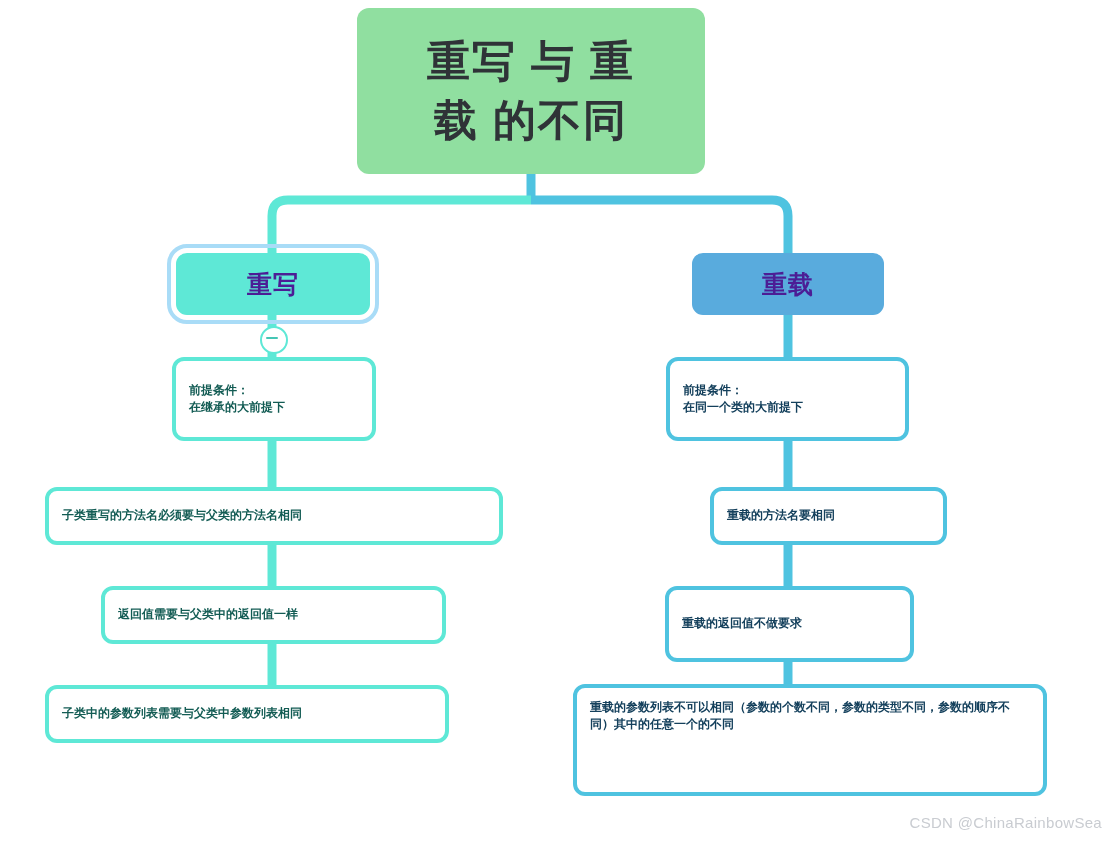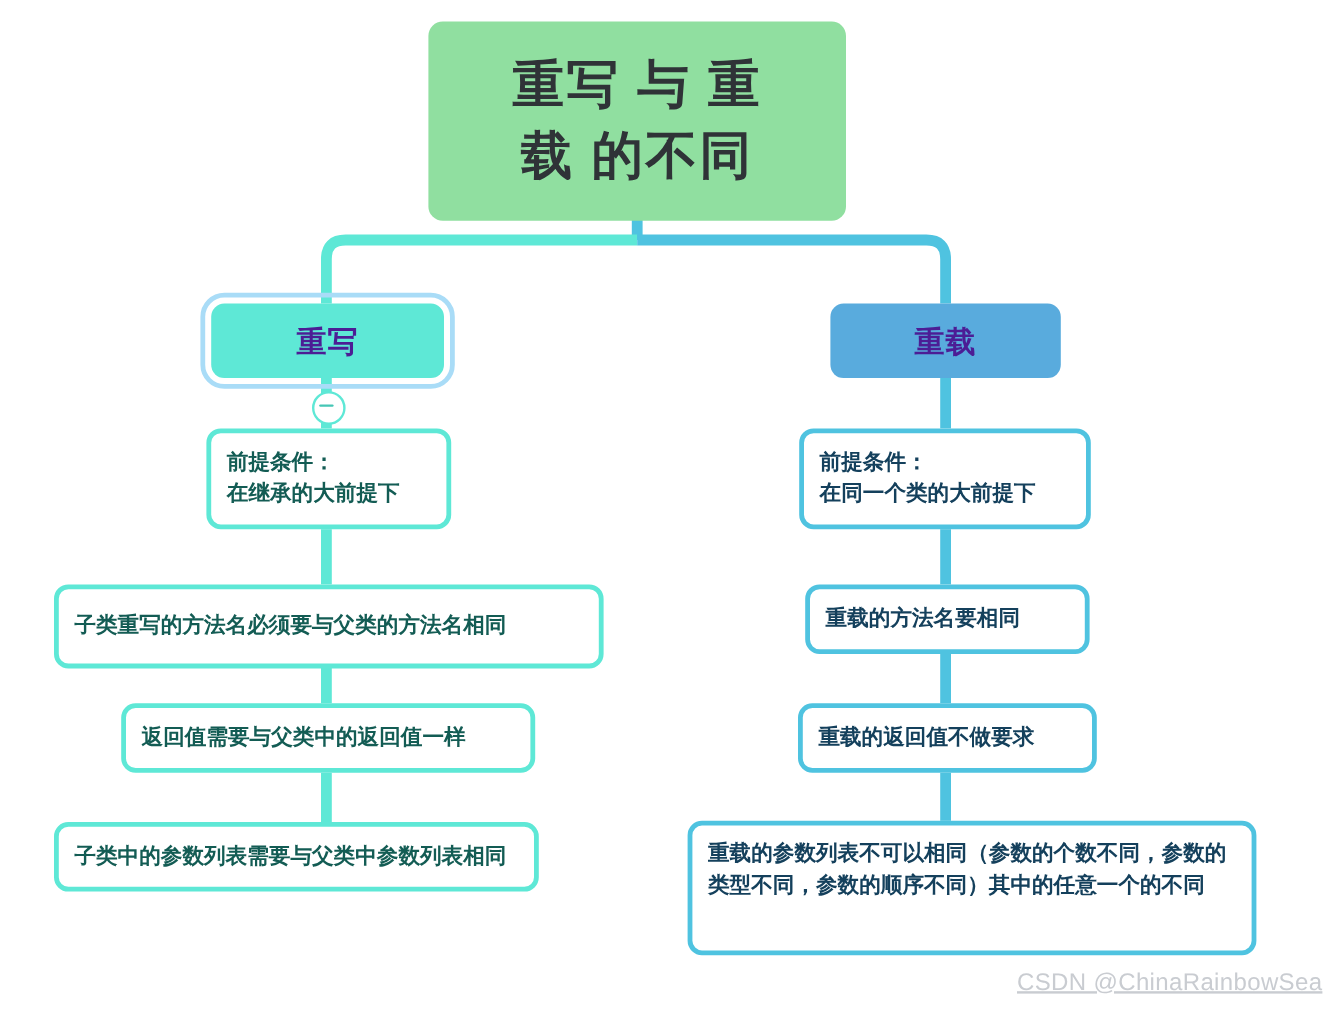--- a/index.html
+++ b/index.html
@@ -32,21 +32,21 @@
     position: absolute;
     box-sizing: border-box;
     display: flex;
     align-items: center;
     border-radius: 10px;
     z-index: 3;
   }
 
   .node-root {
     left: 357px;
-    top: 18px;
+    top: 8px;
     width: 348px;
     height: 166px;
     background: #90DFA0;
     border-radius: 12px;
     justify-content: center;
     text-align: center;
   }
   .node-root .txt {
     color: #2f3337;
     font-size: 43px;
@@ -89,44 +89,44 @@
 
   
   .leaf {
     background: #ffffff;
     border-style: solid;
     border-width: 4px;
     border-radius: 12px;
     padding: 9px 13px;
   }
   .leaf .txt {
-    font-size: 18px;
+    font-size: 12px;
     font-weight: bold;
     line-height: 1.42;
     white-space: pre-line;
   }
   .leaf-l {
     border-color: #5EE8D6;
   }
   .leaf-l .txt { color: #135C54; }
   .leaf-r {
     border-color: #4FC3E0;
   }
   .leaf-r .txt { color: #14405C; }
 
   
   #l1 { left: 172px; top: 357px; width: 204px; height: 84px; }
-  #l2 { left: 45px; top: 487px; width: 458px; height: 70px; }
+  #l2 { left: 45px; top: 487px; width: 458px; height: 58px; }
   #l3 { left: 101px; top: 586px; width: 345px; height: 58px; }
   #l4 { left: 45px; top: 685px; width: 404px; height: 58px; }
 
   
   #r1 { left: 666px; top: 357px; width: 243px; height: 84px; }
-  #r2 { left: 671px; top: 487px; width: 237px; height: 58px; }
-  #r3 { left: 665px; top: 586px; width: 249px; height: 58px; }
+  #r2 { left: 710px; top: 487px; width: 237px; height: 58px; }
+  #r3 { left: 665px; top: 586px; width: 249px; height: 76px; }
   #r4 { left: 573px; top: 684px; width: 474px; height: 112px; align-items: flex-start; }
   #r4 .txt { padding-top: 2px; }
 
   
   #collapse-toggle {
     position: absolute;
     left: 260px;
     top: 326px;
     width: 24px;
     height: 24px;
@@ -145,25 +145,24 @@
     background: #45C6B5;
     border-radius: 1px;
   }
 
   
   #watermark {
     position: absolute;
     right: 16px;
     bottom: 14px;
     color: #C9CCD1;
-    font-size: 20px;
+    font-size: 15px;
     letter-spacing: 0.3px;
     z-index: 6;
     user-select: none;
-    text-decoration: underline;
   }
 </style>
 </head>
 <body>
 
 <div id="canvas">
 
   <svg id="wires" viewBox="0 0 1118 845" width="1118" height="845">
 
     <path d="M 531 174 L 531 200" stroke="#4FC3E0" stroke-width="9" fill="none"></path>

